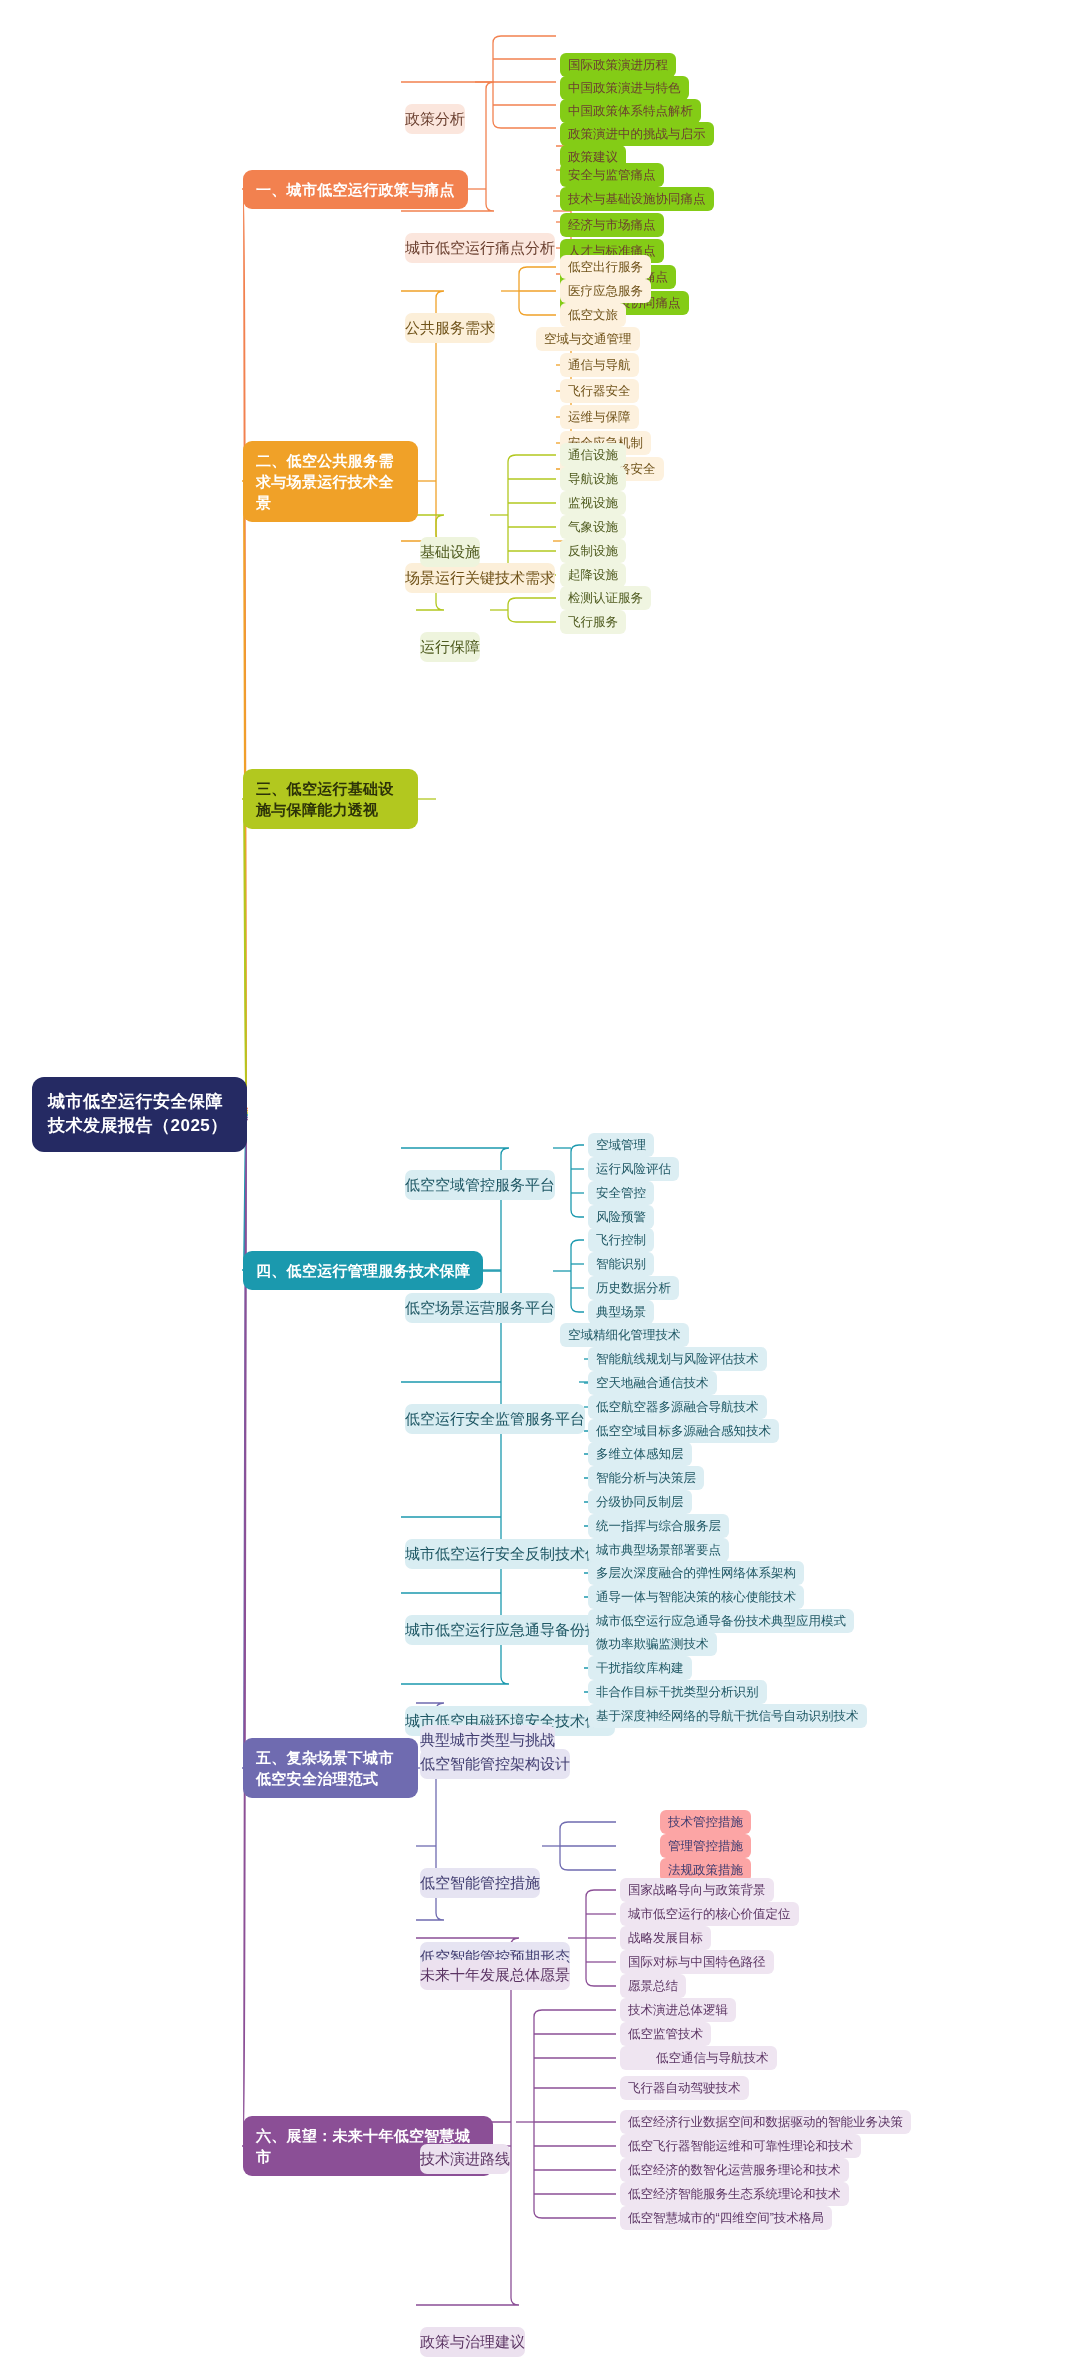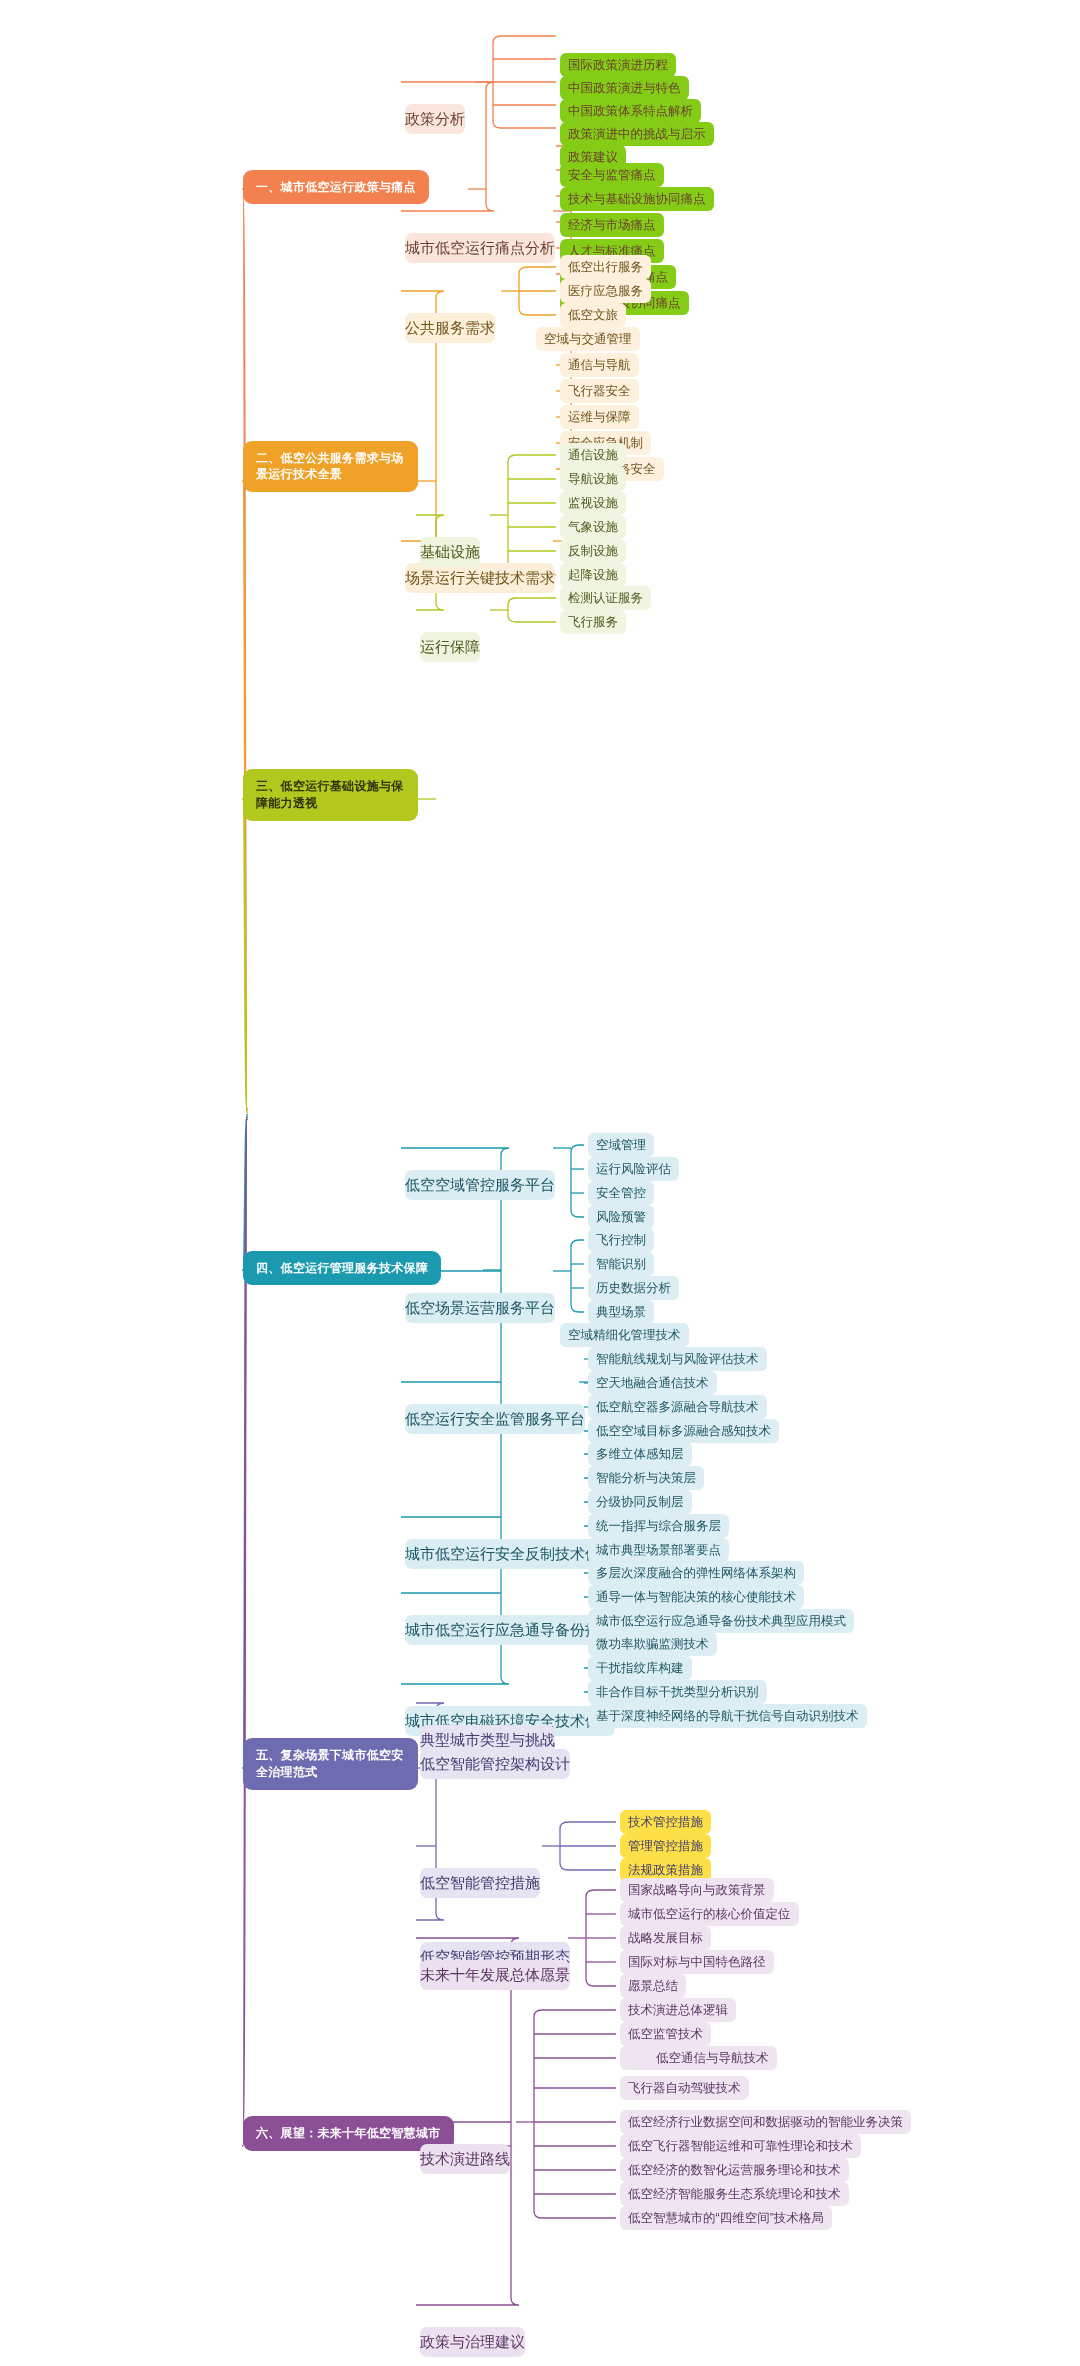--- a/index.html
+++ b/index.html
@@ -16,21 +16,21 @@
 
   
   .root {
     background:#252a63; color:#ffffff; border-radius:12px;
     padding:13px 16px; font-size:17px; font-weight:bold; line-height:1.45;
     letter-spacing:.5px; width:215px;
   }
 
   
   .sec {
-    color:#ffffff; font-weight:bold; font-size:12px; line-height:1.4;
+    color:#ffffff; font-weight:bold; font-size:15px; line-height:1.4;
     border-radius:9px; padding:9px 13px; letter-spacing:.3px;
   }
   .sec.c1 { background:#f2814f; }
   .sec.c2 { background:#f0a128; }
   .sec.c3 { background:#b2c81f; color:#2d3308; }
   .sec.c4 { background:#1b99ae; }
   .sec.c5 { background:#6f6bb0; }
   .sec.c6 { background:#8b4f96; }
 
   
@@ -41,21 +41,21 @@
   .l2.c4 { background:#d9edf2; color:#1d5663; }
   .l2.c5 { background:#e6e4f2; color:#403c70; }
   .l2.c6 { background:#ece1ef; color:#5b3463; }
 
   
   .l3 { font-size:12.5px; border-radius:6px; padding:4px 8px; line-height:1.35; }
   .l3.c1 { background:#84cc16; color:#6b4030;margin-top:29px; }
   .l3.c2 { background:#fdf1de; color:#6f5219; }
   .l3.c3 { background:#f0f5e1; color:#4e5a1e; }
   .l3.c4 { background:#dceef3; color:#1d5663; }
-  .l3.c5 { background:#fde047; color:#403c70; }
+  .l3.c5 { background:#fca5a5; color:#403c70;margin-left:40px; }
   .l3.c6 { background:#efe5f1; color:#5b3463; }
 </style>
 </head>
 <body>
 
 <div id="map">
   <svg id="links">
       <path d="M 247 1108.5 C 244.8 1108.5, 245.2 189, 243 189" fill="none" stroke="#f2814f" stroke-width="2" stroke-linecap="round"></path>
       <path d="M 475 82 H 493" stroke="#f2814f" fill="none" stroke-width="1.3"></path>
       <path d="M 493 43 V 121" stroke="#f2814f" fill="none" stroke-width="1.3"></path>
@@ -187,20 +187,23 @@
       <path d="M 534 2146 H 616" stroke="#8b4f96" fill="none" stroke-width="1.3"></path>
       <path d="M 534 2170 H 616" stroke="#8b4f96" fill="none" stroke-width="1.3"></path>
       <path d="M 534 2194 H 616" stroke="#8b4f96" fill="none" stroke-width="1.3"></path>
       <path d="M 534 2211 Q 534 2218 542 2218 H 616" stroke="#8b4f96" fill="none" stroke-width="1.3"></path>
       <path d="M 493 2146 H 511" stroke="#8b4f96" fill="none" stroke-width="1.3"></path>
       <path d="M 511 1945 V 2298" stroke="#8b4f96" fill="none" stroke-width="1.3"></path>
       <path d="M 511 1945 Q 511 1938 519 1938 H 416" stroke="#8b4f96" fill="none" stroke-width="1.3"></path>
       <path d="M 511 2122 H 416" stroke="#8b4f96" fill="none" stroke-width="1.3"></path>
       <path d="M 511 2298 Q 511 2305 519 2305 H 416" stroke="#8b4f96" fill="none" stroke-width="1.3"></path>
     </svg>
+<div class="node root" style="left: 32px; width: 215px; top: 1076.5px;">
+      <span>城市低空运行安全保障技术发展报告（2025）</span>
+    </div>
     <div class="node sec c1" style="left: 243px; max-width: 250px; top: 169.5px;">
       <span class="txt">一、城市低空运行政策与痛点</span>
     </div>
     <div class="node l2 c1" style="left: 405px; max-width: 240px; top: 68px;">
       <span class="txt">政策分析</span>
     </div>
     <div class="node l3 c1" style="left: 560px; max-width: 320px; top: 23.5px;">
       <span class="txt">国际政策演进历程</span>
     </div>
     <div class="node l3 c1" style="left: 560px; max-width: 320px; top: 46.5px;">

